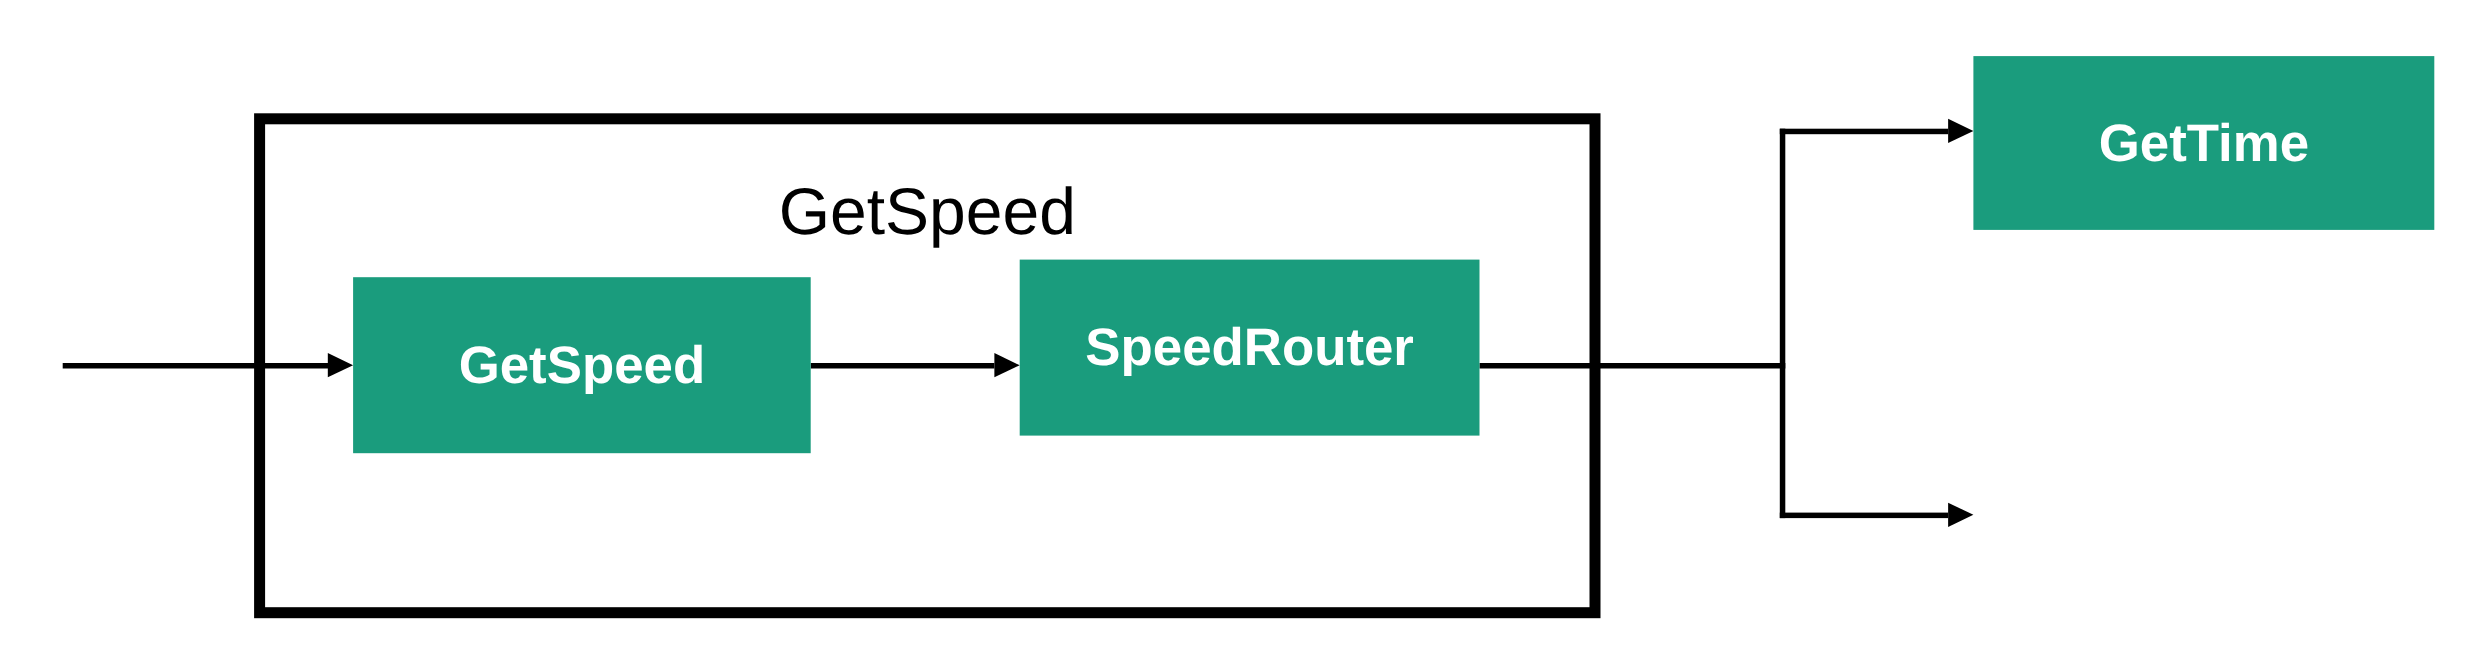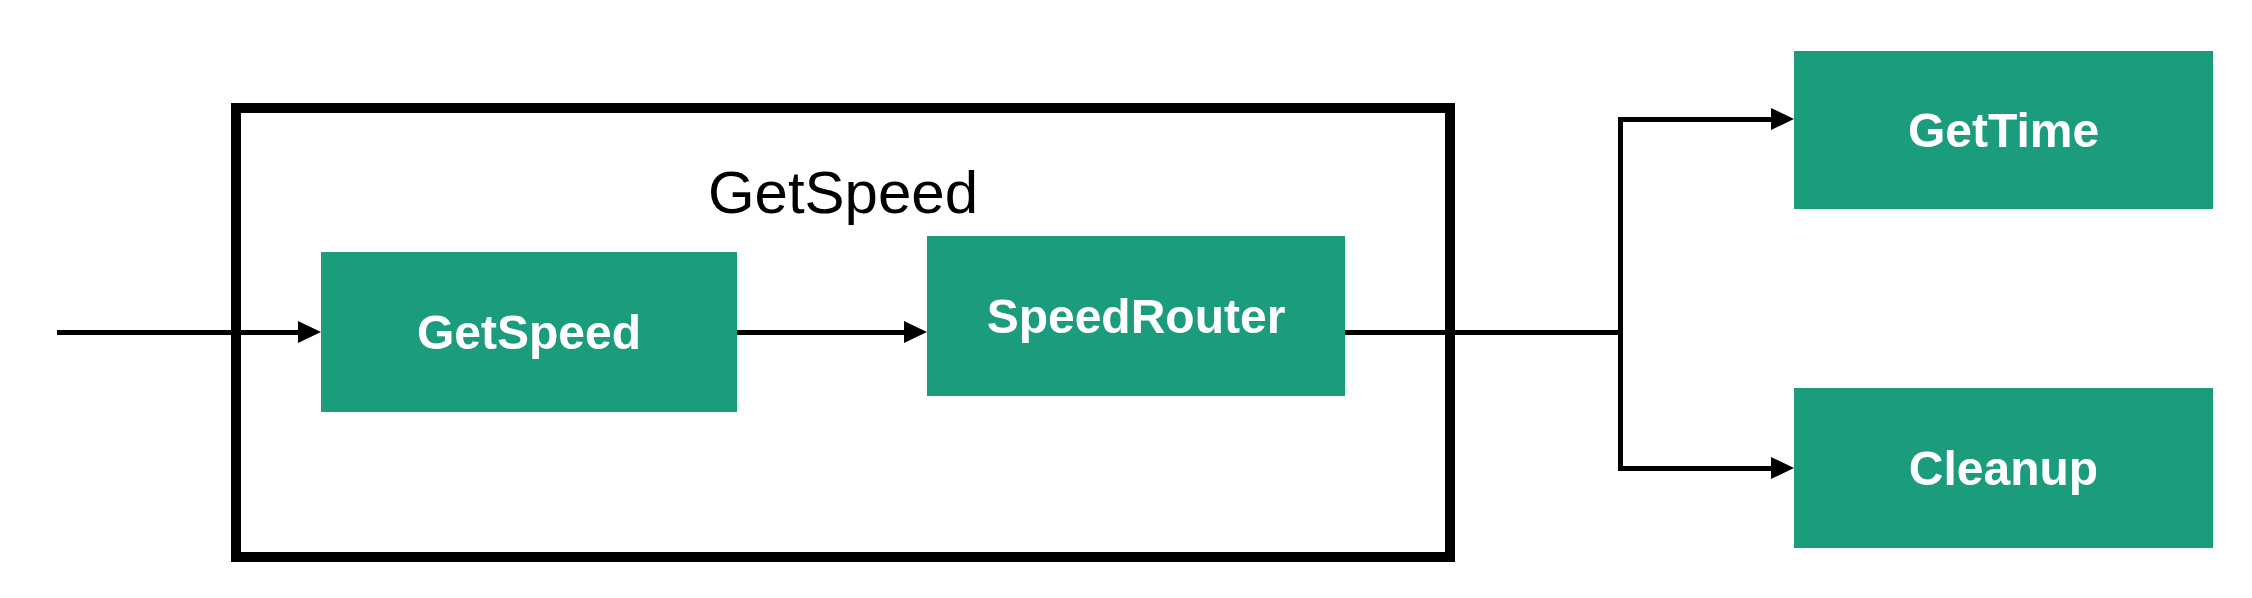--- a/index.html
+++ b/index.html
@@ -87,17 +87,14 @@
   </div>
 
   <div class="node" style="left:927px; top:236px; width:418px; height:160px;">
     <span>SpeedRouter</span>
   </div>
 
   <div class="node" style="left:1794px; top:39px; width:419px; height:158px;margin-top:12px;">
     <span>GetTime</span>
   </div>
 
-  <div class="node" style="left:1794px; top:388px; width:419px; height:160px;">
-    <span>Cleanup</span>
-  </div>
 
 </div>
 
 </body></html>

